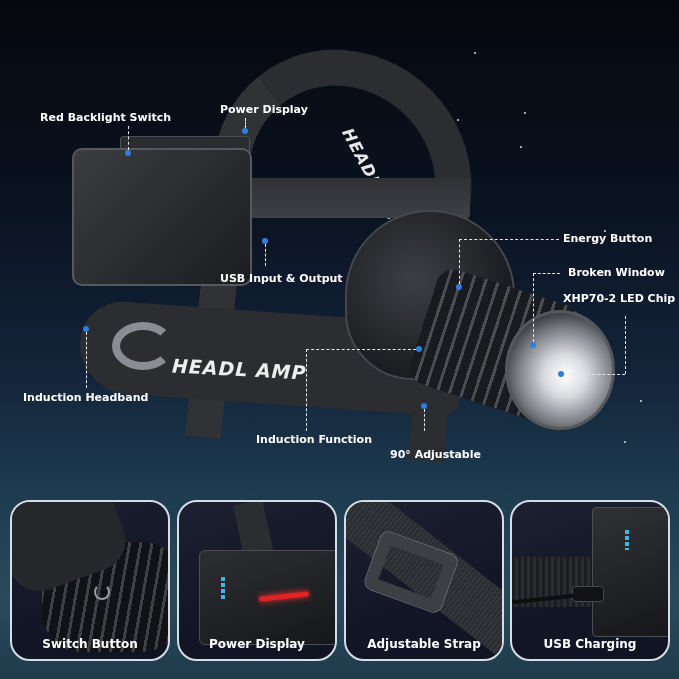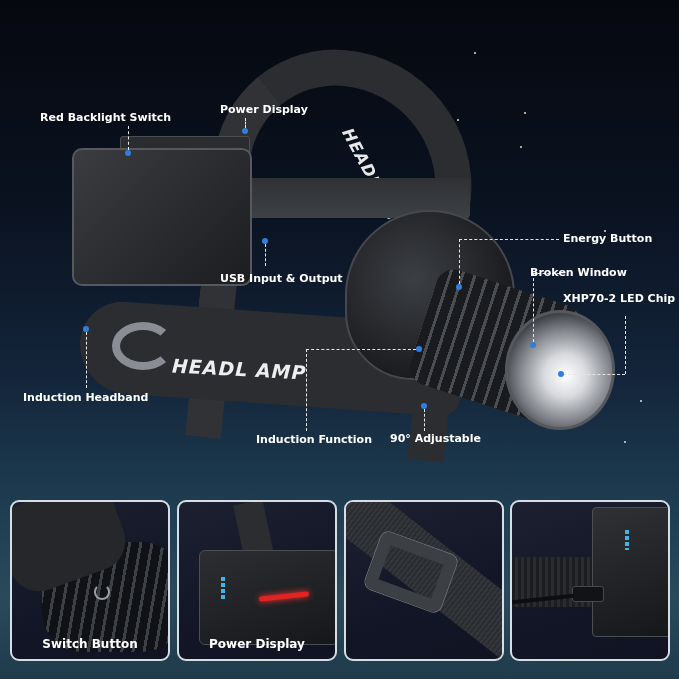--- a/index.html
+++ b/index.html
@@ -64,21 +64,21 @@
 
   
   .callout { position: absolute; font-size: 11px; font-weight: bold; color: #fff; white-space: nowrap; }
   .dot { position: absolute; width: 6px; height: 6px; border-radius: 50%; background: #2e7fe0; }
   .vline { position: absolute; border-left: 1px dashed #e6e6e6; width: 0; }
   .hline { position: absolute; border-top: 1px dashed #e6e6e6; height: 0; }
 
   
   .card {
     position: absolute; top: 500px; width: 160px; height: 161px;
-    border: 2px solid #d6dde4; border-radius: 9px; overflow: hidden;
+    border: 2px solid #d6dde4; border-radius: 20px; overflow: hidden;
     background: linear-gradient(160deg, #1c2030 0%, #121626 60%, #0f1322 100%);
   }
   .card-label {
     position: absolute; left: 0; right: 0; bottom: 8px; text-align: center;
     font-size: 12px; font-weight: bold; color: #fff;
   }
   .art { position: absolute; }
 </style>
 </head>
 <body>
@@ -126,21 +126,21 @@
 <div>
   <div class="dot" style="left:456px;top:284px"></div>
   <div class="vline" style="left:459px;top:239px;height:45px"></div>
   <div class="hline" style="left:459px;top:239px;width:100px"></div>
   <span class="callout" style="left:563px;top:232px">Energy Button</span>
 </div>
 <div>
   <div class="dot" style="left:530px;top:342px"></div>
   <div class="vline" style="left:533px;top:273px;height:69px"></div>
   <div class="hline" style="left:533px;top:273px;width:27px"></div>
-  <span class="callout" style="left:530px;top:266px">Broken Window</span>
+  <span class="callout" style="left:568px;top:266px">Broken Window</span>
 </div>
 <div>
   <span class="callout" style="left:563px;top:292px">XHP70-2 LED Chip</span>
   <div class="vline" style="left:625px;top:316px;height:58px"></div>
   <div class="hline" style="left:563px;top:374px;width:62px"></div>
   <div class="dot" style="left:558px;top:371px"></div>
 </div>
 <div>
   <div class="dot" style="left:83px;top:326px"></div>
   <div class="vline" style="left:86px;top:332px;height:56px"></div>
@@ -148,42 +148,44 @@
 </div>
 <div>
   <div class="dot" style="left:416px;top:346px"></div>
   <div class="hline" style="left:306px;top:349px;width:110px"></div>
   <div class="vline" style="left:306px;top:349px;height:82px"></div>
   <span class="callout" style="left:256px;top:433px">Induction Function</span>
 </div>
 <div>
   <div class="dot" style="left:421px;top:403px"></div>
   <div class="vline" style="left:424px;top:409px;height:22px"></div>
-  <span class="callout" style="left:390px;top:432px">90° Adjustable</span>
+  <span class="callout" style="left:390px;top:448px">90° Adjustable</span>
 </div>
 
 <div class="card" style="left:10px">
   <div class="art" style="left:30px;top:40px;width:140px;height:110px;border-radius:40px;background:repeating-linear-gradient(100deg,#111215 0 8px,#3d4045 8px 11px)"></div>
   <div class="art" style="left:-10px;top:-10px;width:120px;height:90px;border-radius:30px;background:#25272b;transform:rotate(-20deg)"></div>
   <div class="art" style="left:82px;top:82px;width:16px;height:16px;border-radius:50%;border:2px solid #9a9da2;border-top-color:transparent"></div>
   <div class="card-label">Switch Button</div>
 </div>
 
 <div class="card" style="left:177px">
   <div class="art" style="left:60px;top:0;width:30px;height:60px;background:#2b2d31;transform:rotate(-12deg)"></div>
   <div class="art" style="left:20px;top:48px;width:140px;height:95px;border-radius:6px;background:linear-gradient(160deg,#2c2e32,#16171a);border:1px solid #4b4e53"></div>
   <div class="art" style="left:42px;top:75px;width:4px;height:22px;background:repeating-linear-gradient(180deg,#3fb6e6 0 4px,transparent 4px 6px)"></div>
   <div class="art" style="left:80px;top:92px;width:50px;height:5px;border-radius:2px;background:#e02424;box-shadow:0 0 6px #ff3030;transform:rotate(-6deg)"></div>
   <div class="card-label">Power Display</div>
 </div>
 
 <div class="card" style="left:344px">
   <div class="art" style="left:-30px;top:40px;width:230px;height:55px;background:repeating-linear-gradient(90deg,#2a2c30 0 2px,#33363a 2px 4px);transform:rotate(38deg)"></div>
   <div class="art" style="left:25px;top:40px;width:80px;height:60px;border:12px solid #3c3f44;border-radius:8px;transform:rotate(20deg);box-shadow:0 0 0 1px #6c6f74"></div>
+  <div class="card-label">Adjustable Strap</div>
 </div>
 
 <div class="card" style="left:510px">
   <div class="art" style="left:0;top:55px;width:120px;height:50px;background:repeating-linear-gradient(90deg,#1c1d20 0 3px,#2a2c30 3px 6px)"></div>
   <div class="art" style="left:80px;top:5px;width:80px;height:130px;background:linear-gradient(160deg,#2f3135,#16171a);border:1px solid #4b4e53;border-radius:4px"></div>
   <div class="art" style="left:113px;top:28px;width:4px;height:20px;background:repeating-linear-gradient(180deg,#3fb6e6 0 4px,transparent 4px 6px)"></div>
   <div class="art" style="left:60px;top:84px;width:32px;height:16px;background:#121315;border:1px solid #45484d;border-radius:3px"></div>
   <div class="art" style="left:0;top:95px;width:62px;height:4px;background:#0d0e10;transform:rotate(-6deg)"></div>
+  <div class="card-label">USB Charging</div>
 </div>
 
 </body></html>

